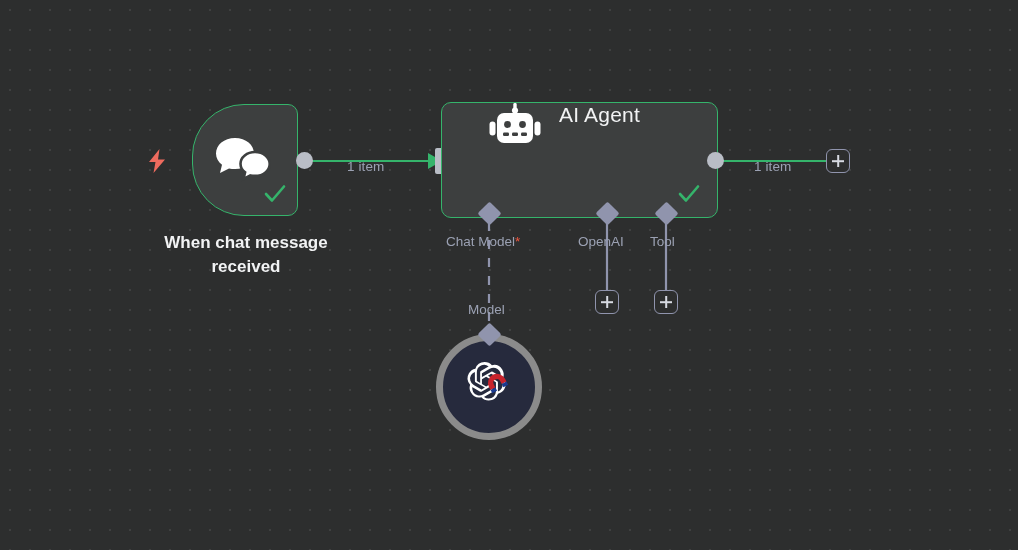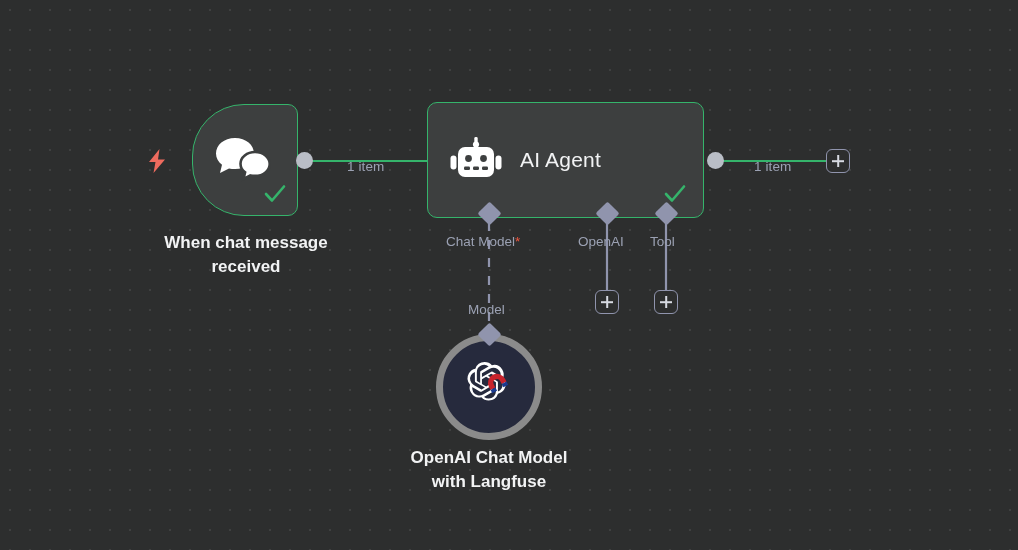--- a/index.html
+++ b/index.html
@@ -47,28 +47,29 @@
   }
   .node-trigger .icon-wrap {
     position: absolute;
     left: 0; top: 0; right: 0; bottom: 0;
     display: flex; align-items: center; justify-content: center;
   }
 
   
   .node-agent {
     position: absolute;
-    left: 427px; top: 102px;
+    left: 441px; top: 102px;
     width: 277px; height: 116px;
     background: #3d3f3f;
     border: 1.5px solid #35b46b;
     border-radius: 10px;
     box-sizing: border-box;
     display: flex;
-    align-items: center;
+    align-items: flex-start;
+    padding-left: 25px;
   }
   .node-agent .agent-icon { margin-left: 22px; display: flex; }
   .node-agent .agent-title {
     margin-left: 18px;
     color: #f2f3f4;
     font-size: 21px;
     letter-spacing: .2px;
   }
 
   
@@ -247,16 +248,14 @@
         </g>
         <g transform="translate(28,30) rotate(-28)">
           <path d="M0 0 a9 9 0 0 1 18 0 v3.4 h-5.4 V0 a3.6 3.6 0 0 0 -7.2 0 v3.4 H0 Z" fill="#c8232c"></path>
           <rect x="0" y="3.4" width="5.4" height="3.6" fill="#1a3a8f"></rect>
           <rect x="12.6" y="3.4" width="5.4" height="3.6" fill="#1a3a8f"></rect>
         </g>
       </svg>
     </span>
   </div>
 
-  <div class="node-caption" style="left:374px; top:446px; width:230px;">OpenAI Chat Model
-with Langfuse</div>
 
 </div>
 
 </body></html>

